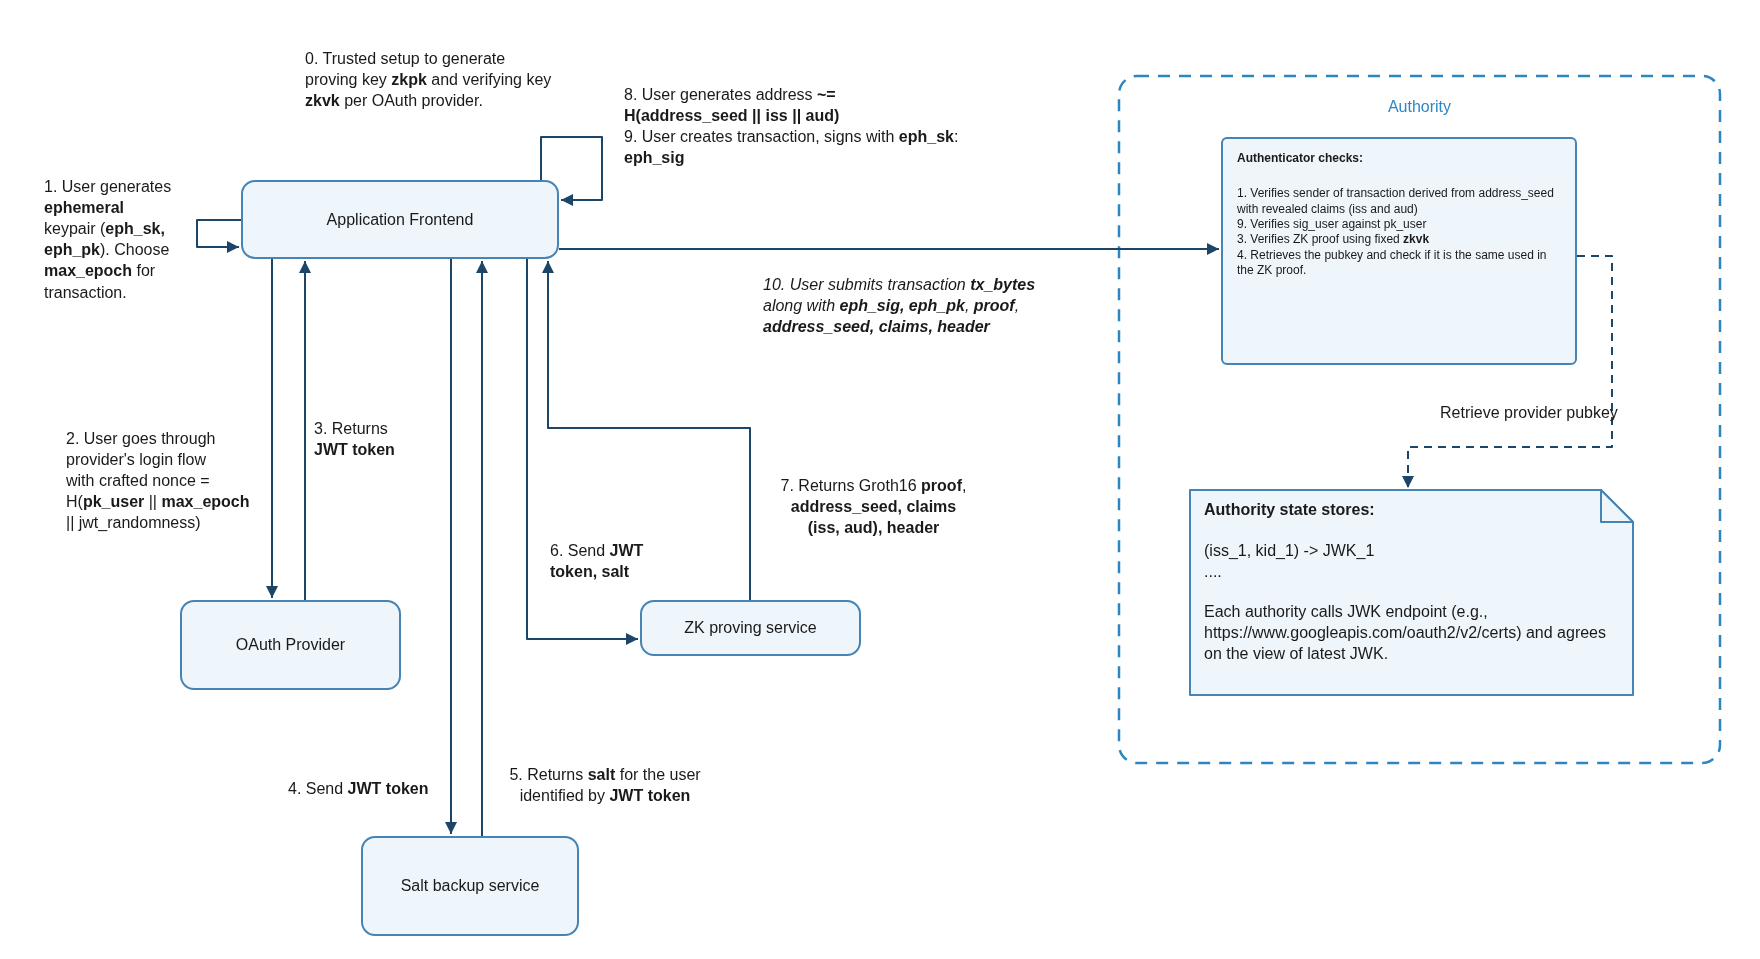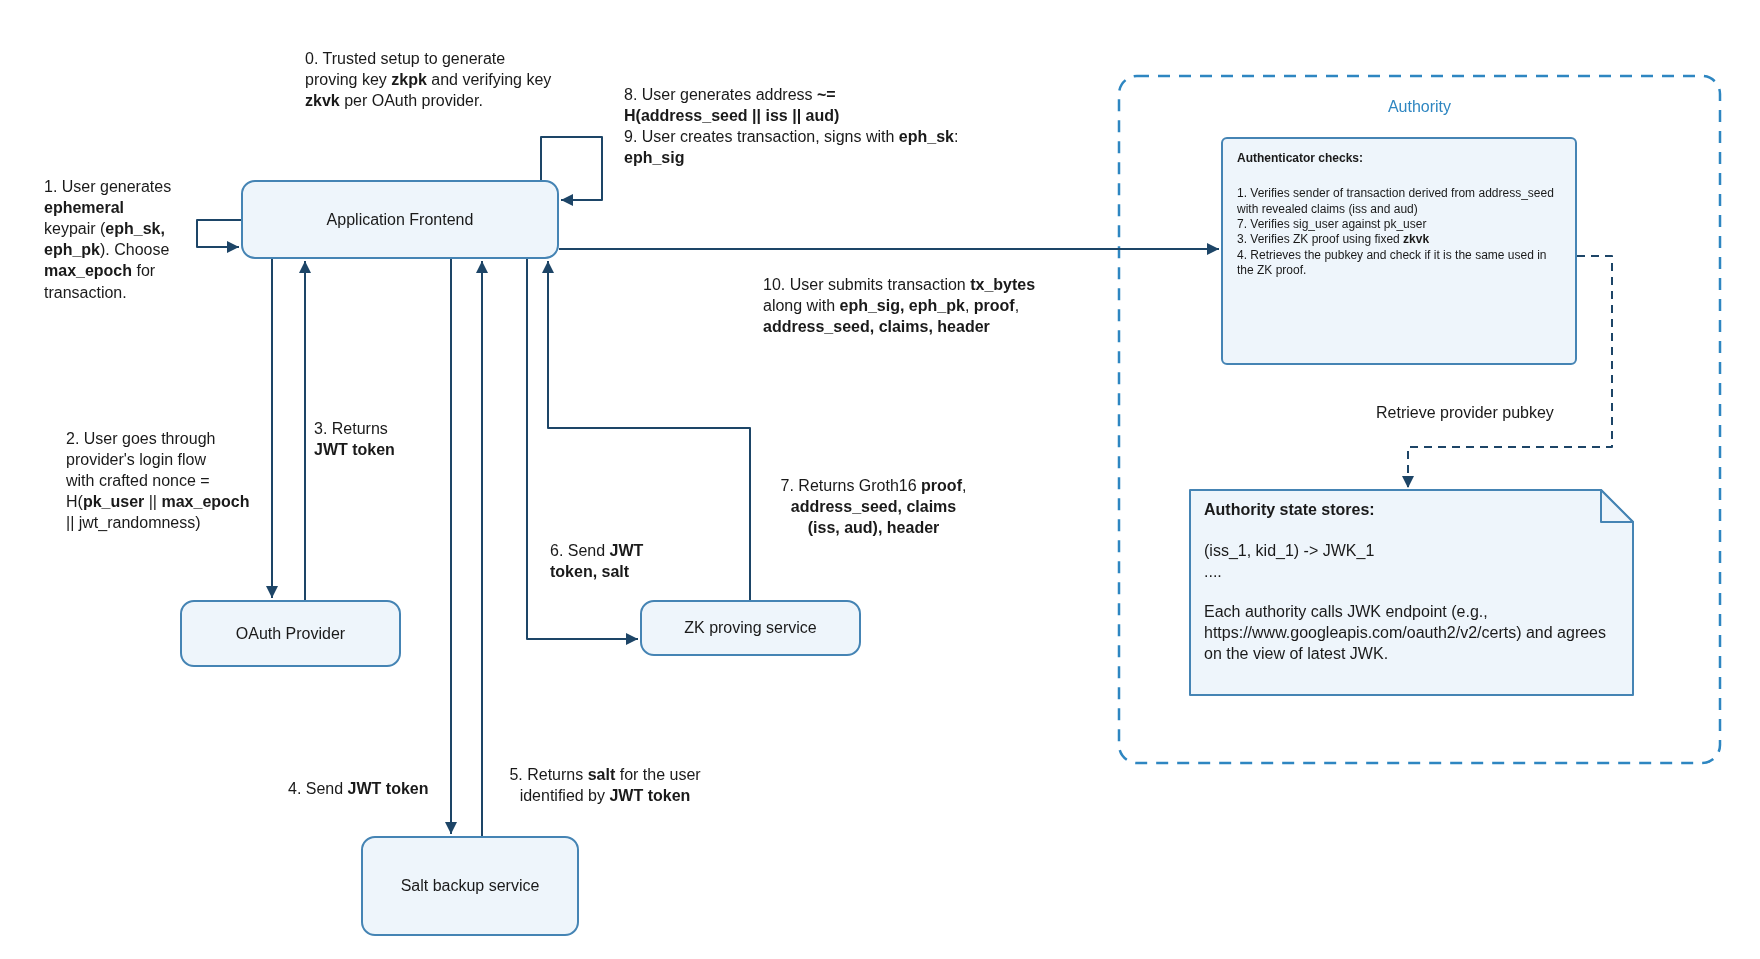--- a/index.html
+++ b/index.html
@@ -78,38 +78,38 @@
     <polyline class="wire" points="527,259 527,639 638,639" marker-end="url(#arw)"></polyline>
     <polyline class="wire" points="750,600 750,428 548,428 548,261" marker-end="url(#arw)"></polyline>
     <polyline class="wire" points="559,249 1219,249" marker-end="url(#arw)"></polyline>
     <polyline class="wire dashed" points="1577,256 1612,256 1612,447 1408,447 1408,488" marker-end="url(#arw)"></polyline>
   </svg>
 
   <div class="node" style="left:241px; top:180px; width:318px; height:79px;">
     <span>Application Frontend</span>
   </div>
 
-  <div class="node" style="left:180px; top:600px; width:221px; height:67px;text-align:right;">
+  <div class="node" style="left:180px; top:600px; width:221px; height:90px;text-align:right;">
     <span>OAuth Provider</span>
   </div>
 
   <div class="node" style="left:640px; top:600px; width:221px; height:56px;">
     <span>ZK proving service</span>
   </div>
 
   <div class="node" style="left:361px; top:836px; width:218px; height:100px;">
     <span>Salt backup service</span>
   </div>
 
   <div class="authority-label" style="left:1119px; top:98px; width:601px;">Authority</div>
 
   <div class="panel" style="left:1221px; top:137px; width:356px; height:228px;">
     <div class="panel-title">Authenticator checks:</div>
     <div class="panel-line"><span>1. Verifies sender of transaction derived from address_seed with revealed claims (iss and aud)</span></div>
-    <div class="panel-line"><span>7. Verifies sig_user against pk_user</span></div>
+    <div class="panel-line"><span>9. Verifies sig_user against pk_user</span></div>
     <div class="panel-line"><span>3. Verifies ZK proof using fixed </span><b>zkvk</b></div>
     <div class="panel-line"><span>4. Retrieves the pubkey and check if it is the same used in the ZK proof.</span></div>
   </div>
 
   <div class="doc-text" style="left:1204px; top:500px; width:412px;">
     <div class="doc-title">Authority state stores:</div>
     <div class="doc-line">(iss_1, kid_1) -&gt; JWK_1</div>
     <div class="doc-line">....</div>
     <div class="doc-note">Each authority calls JWK endpoint (e.g., https://www.googleapis.com/oauth2/v2/certs) and agrees on the view of latest JWK.</div>
   </div>
@@ -121,21 +121,21 @@
 keypair (</span><b>eph_sk,</b><span>
 </span><b>eph_pk</b><span>). Choose
 </span><b>max_epoch</b><span> for
 transaction.</span></div>
 
   <div class="label" style="left:624px; top:84px; width:480px;"><span>8. User generates address </span><b>~=</b><span>
 </span><b>H(address_seed || iss || aud)</b><span>
 9. User creates transaction, signs with </span><b>eph_sk</b><span>:
 </span><b>eph_sig</b></div>
 
-  <div class="label" style="left:763px; top:274px; width:330px;"><span>10. User submits transaction </span><b>tx_bytes</b><span>
+  <div class="label" style="left:763px; top:274px; width:330px;font-style:italic;"><span>10. User submits transaction </span><b>tx_bytes</b><span>
 along with </span><b>eph_sig, eph_pk</b><span>, </span><b>proof</b><span>,
 </span><b>address_seed, claims, header</b></div>
 
   <div class="label" style="left:66px; top:428px; width:240px;"><span>2. User goes through
 provider's login flow
 with crafted nonce =
 H(</span><b>pk_user</b><span> || </span><b>max_epoch</b><span>
 || jwt_randomness)</span></div>
 
   <div class="label" style="left:314px; top:418px;"><span>3. Returns
@@ -146,15 +146,15 @@
 </span><b>(iss, aud), header</b></div>
 
   <div class="label" style="left:550px; top:540px;"><span>6. Send </span><b>JWT</b><span>
 </span><b>token, salt</b></div>
 
   <div class="label" style="left:288px; top:778px;"><span>4. Send </span><b>JWT token</b></div>
 
   <div class="label center" style="left:490px; top:764px; width:230px;"><span>5. Returns </span><b>salt</b><span> for the user
 identified by </span><b>JWT token</b></div>
 
-  <div class="label" style="left:1376px; top:402px;">Retrieve provider pubkey</div>
+  <div class="label" style="left:1440px; top:402px;">Retrieve provider pubkey</div>
 
 </div>
 
 </body></html>

